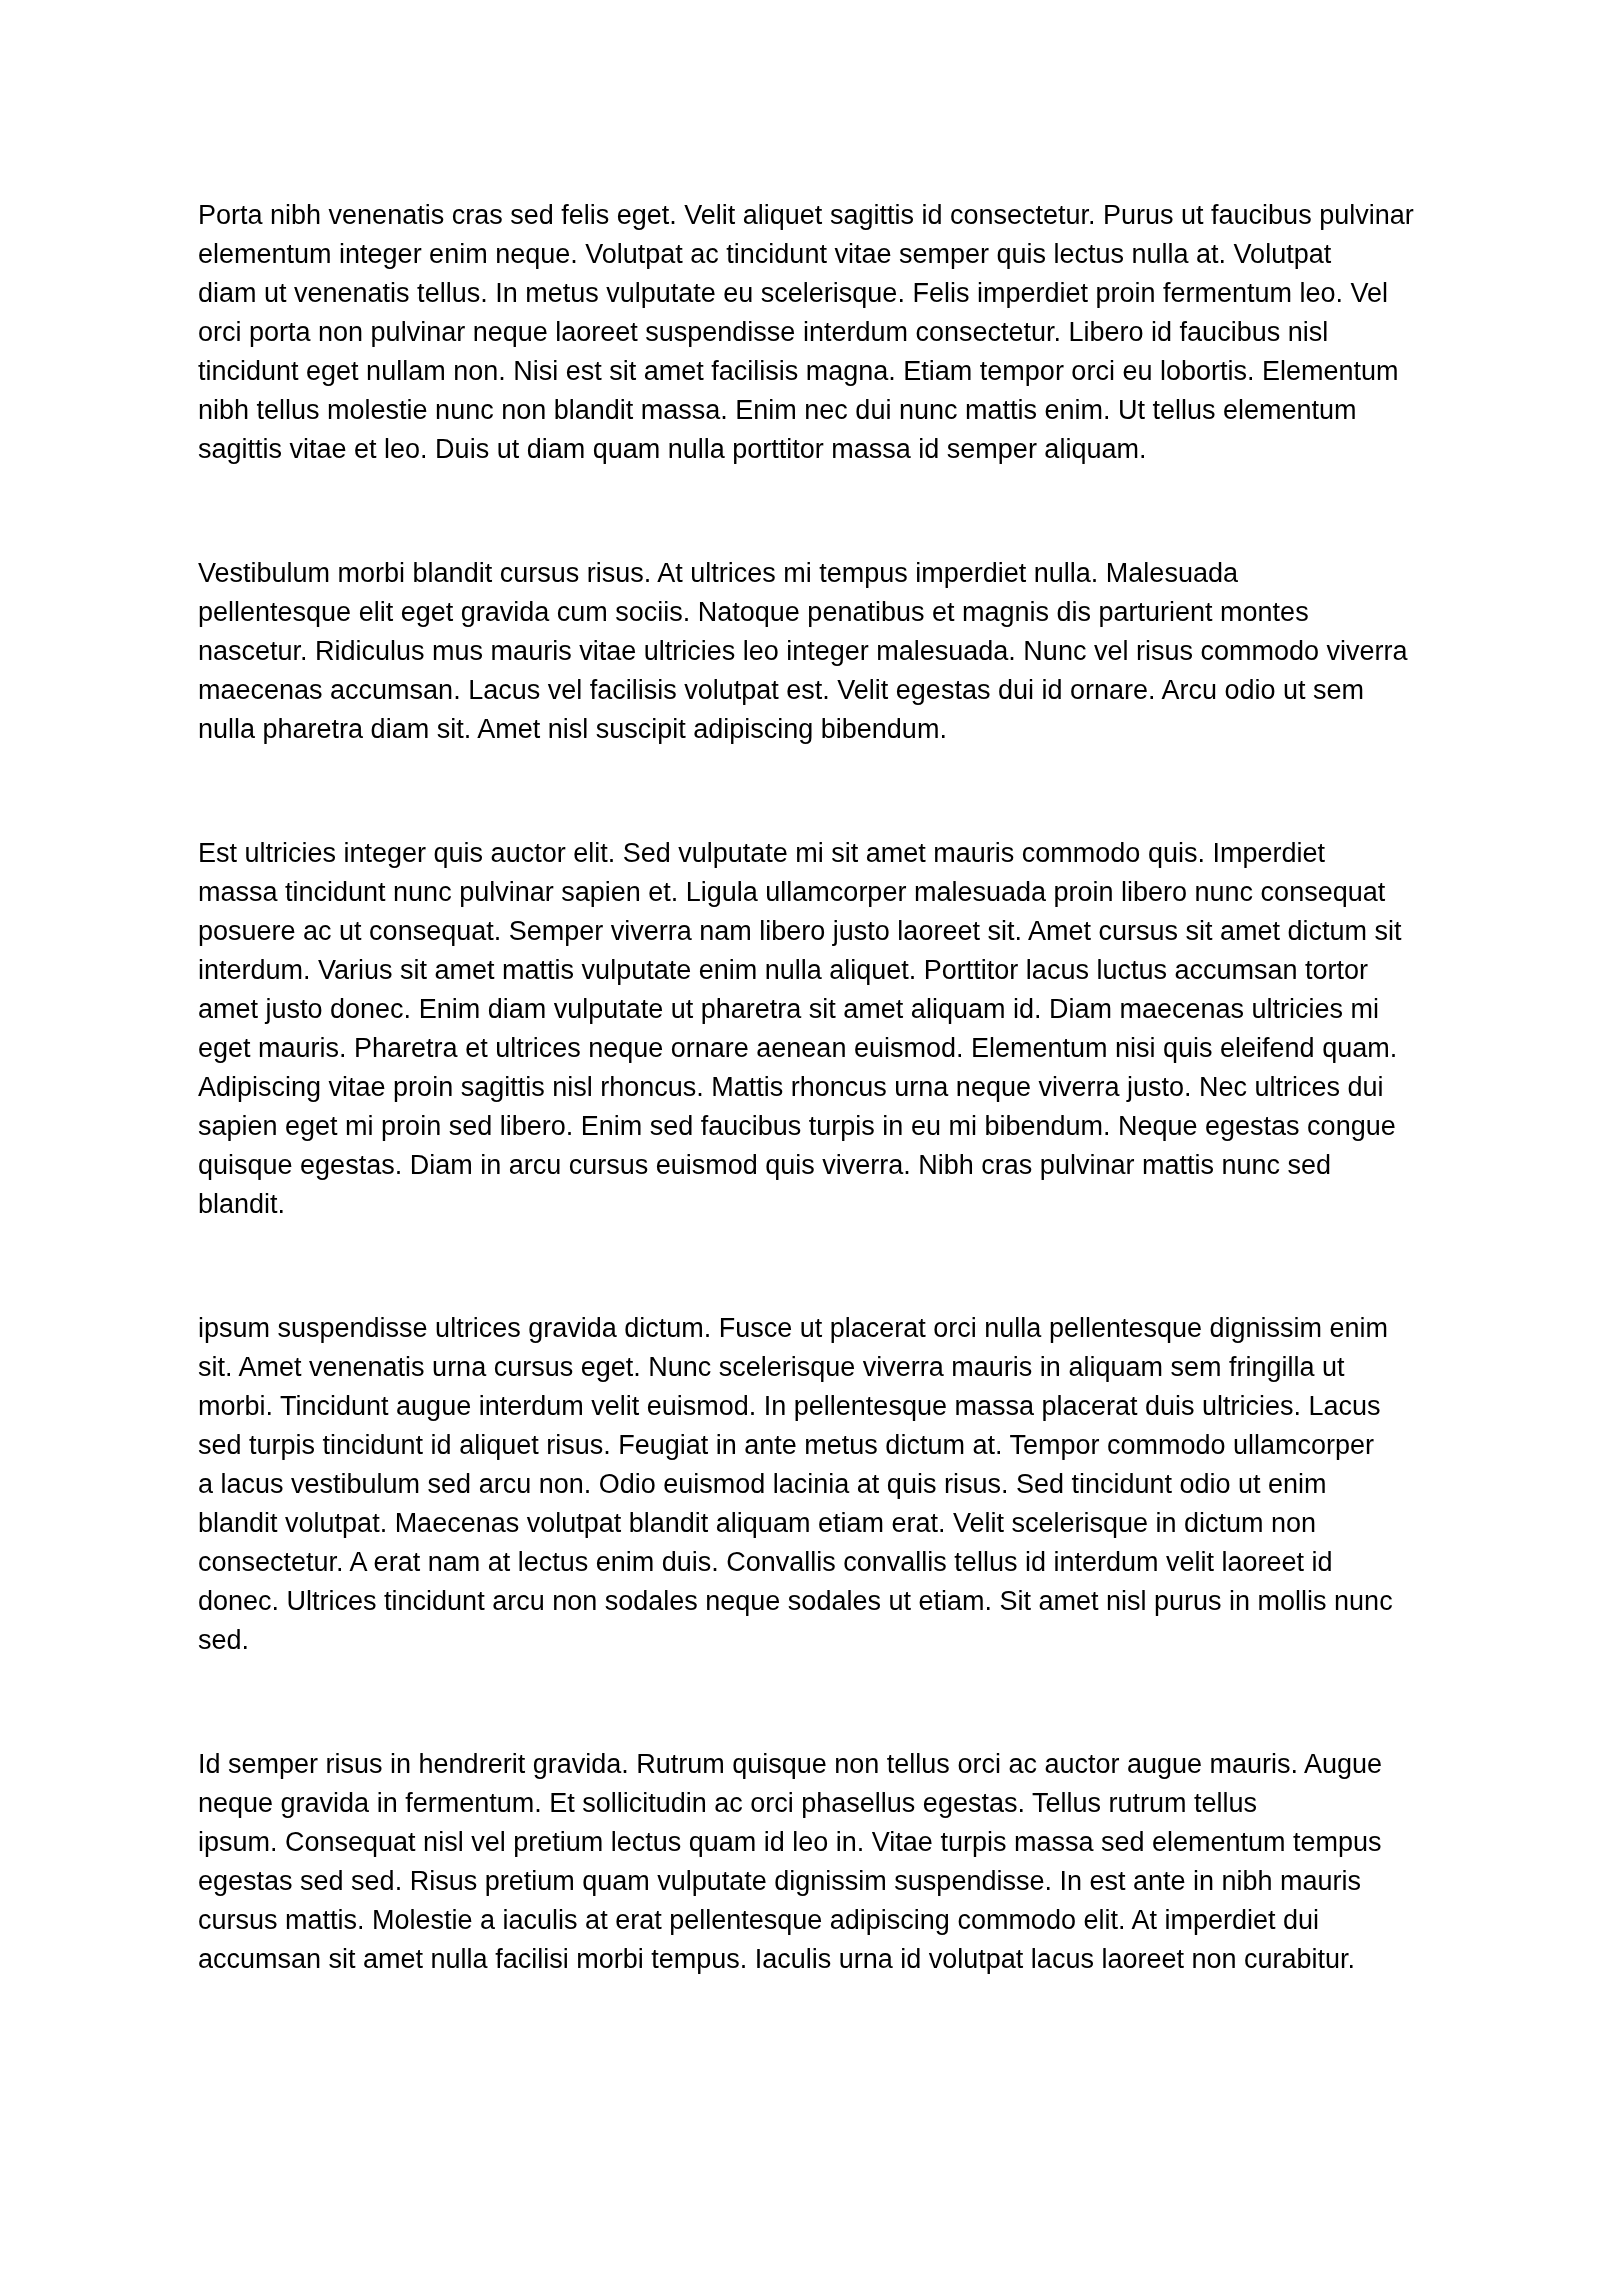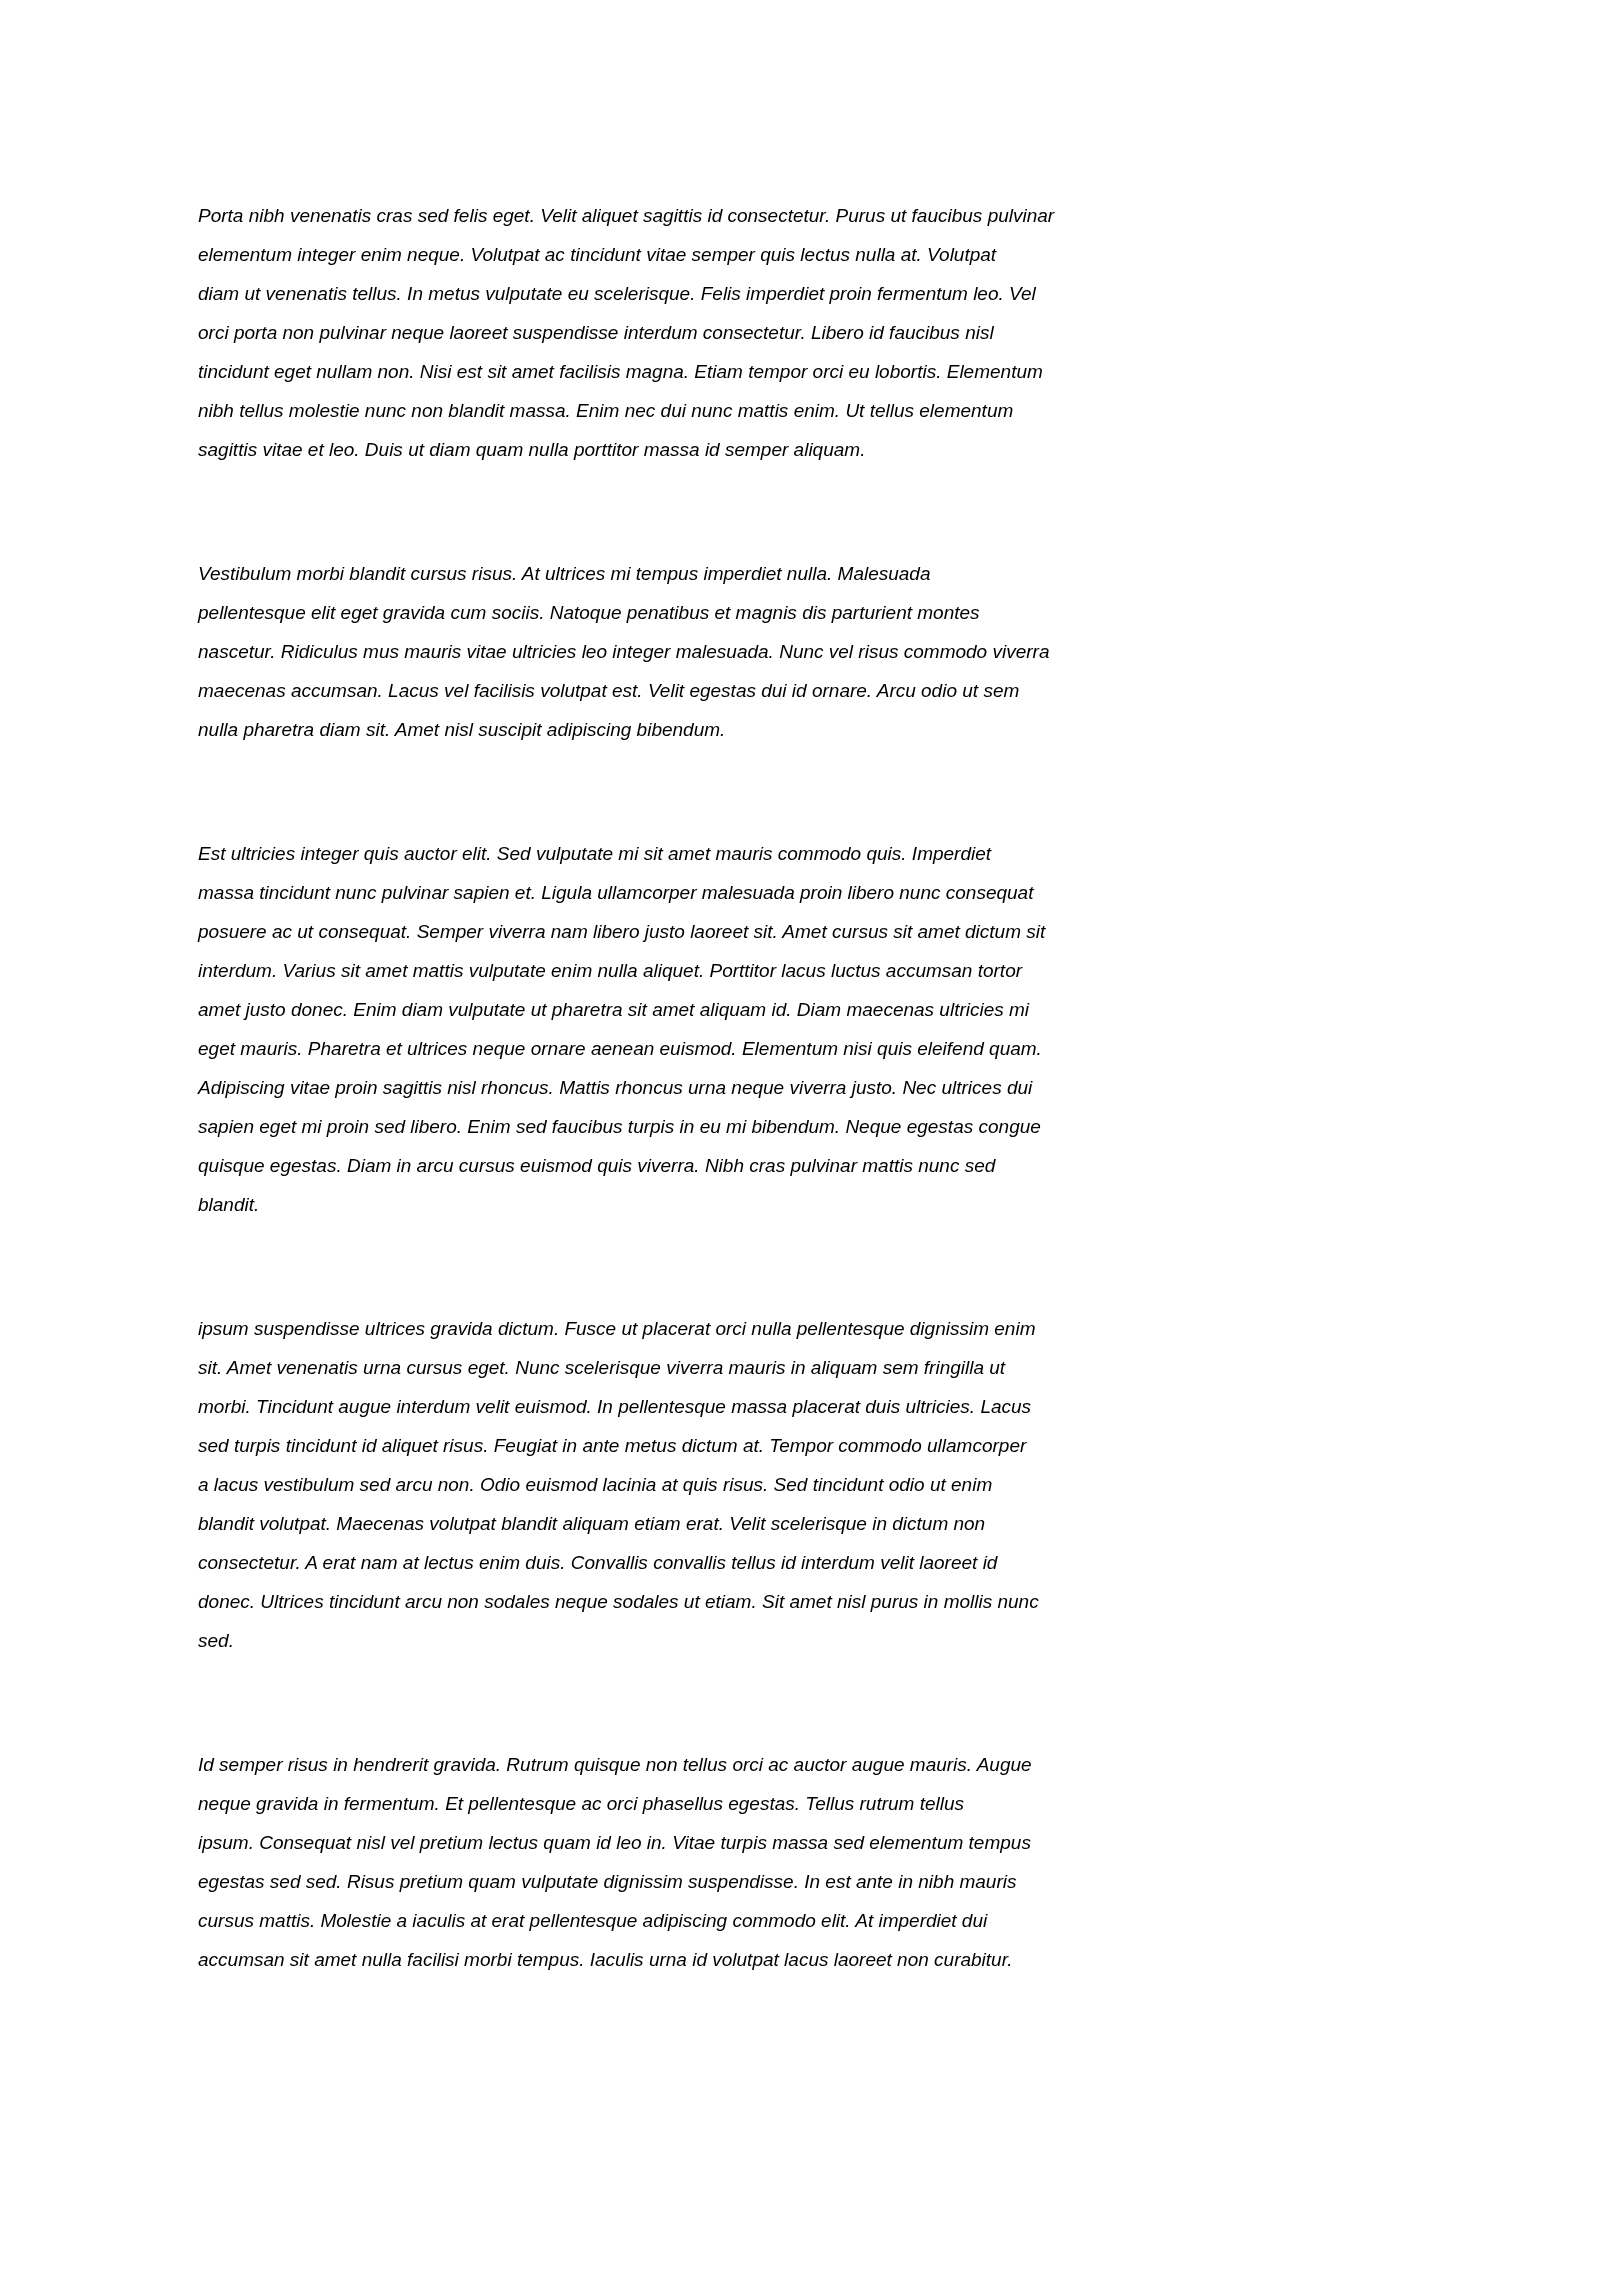--- a/index.html
+++ b/index.html
@@ -23,24 +23,23 @@
     width: 1243px;
   }
   p.paragraph {
     margin: 0 0 85px 0;
     padding: 0;
   }
   .line {
     display: block;
     height: 39px;
     line-height: 39px;
-    font-size: 19px;
+    font-size: 27px;
     white-space: nowrap;
     letter-spacing: 0;
-    font-style: italic;
   }
 </style>
 </head>
 <body>
 
 <div class="page">
   <div class="doc-body">
       <p class="paragraph">
         <span class="line">Porta nibh venenatis cras sed felis eget. Velit aliquet sagittis id consectetur. Purus ut faucibus pulvinar</span>
         <span class="line">elementum integer enim neque. Volutpat ac tincidunt vitae semper quis lectus nulla at. Volutpat</span>
@@ -75,21 +74,21 @@
         <span class="line">morbi. Tincidunt augue interdum velit euismod. In pellentesque massa placerat duis ultricies. Lacus</span>
         <span class="line">sed turpis tincidunt id aliquet risus. Feugiat in ante metus dictum at. Tempor commodo ullamcorper</span>
         <span class="line">a lacus vestibulum sed arcu non. Odio euismod lacinia at quis risus. Sed tincidunt odio ut enim</span>
         <span class="line">blandit volutpat. Maecenas volutpat blandit aliquam etiam erat. Velit scelerisque in dictum non</span>
         <span class="line">consectetur. A erat nam at lectus enim duis. Convallis convallis tellus id interdum velit laoreet id</span>
         <span class="line">donec. Ultrices tincidunt arcu non sodales neque sodales ut etiam. Sit amet nisl purus in mollis nunc</span>
         <span class="line">sed.</span>
       </p>
       <p class="paragraph">
         <span class="line">Id semper risus in hendrerit gravida. Rutrum quisque non tellus orci ac auctor augue mauris. Augue</span>
-        <span class="line">neque gravida in fermentum. Et pellentesque ac orci phasellus egestas. Tellus rutrum tellus</span>
+        <span class="line">neque gravida in fermentum. Et sollicitudin ac orci phasellus egestas. Tellus rutrum tellus</span>
         <span class="line">ipsum. Consequat nisl vel pretium lectus quam id leo in. Vitae turpis massa sed elementum tempus</span>
         <span class="line">egestas sed sed. Risus pretium quam vulputate dignissim suspendisse. In est ante in nibh mauris</span>
         <span class="line">cursus mattis. Molestie a iaculis at erat pellentesque adipiscing commodo elit. At imperdiet dui</span>
         <span class="line">accumsan sit amet nulla facilisi morbi tempus. Iaculis urna id volutpat lacus laoreet non curabitur.</span>
       </p>
     </div>
 </div>
 
 
 </body></html>

